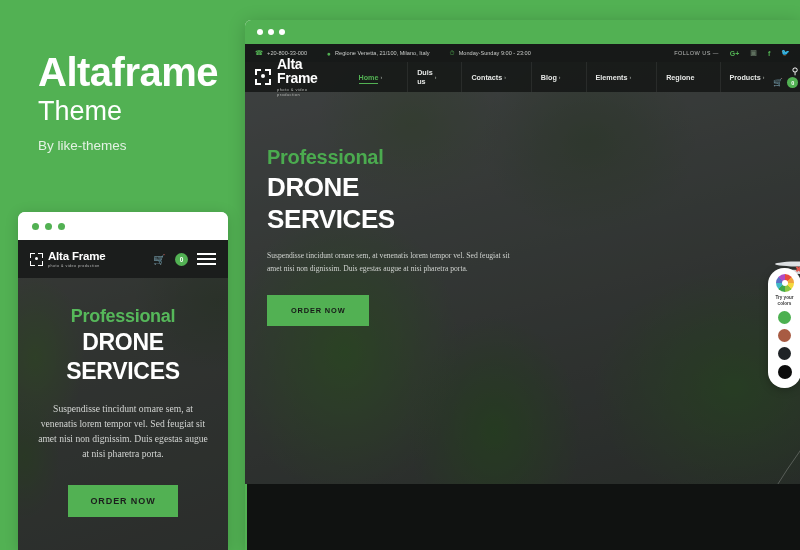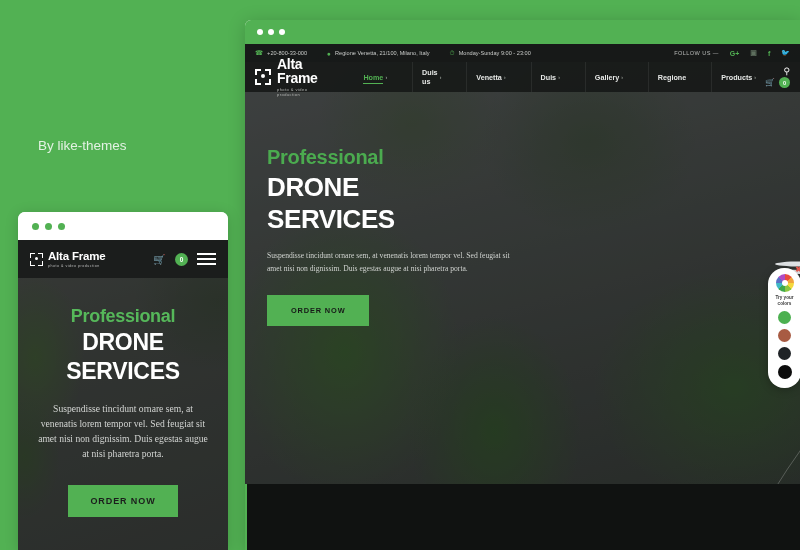--- a/index.html
+++ b/index.html
@@ -191,20 +191,22 @@
   .sw { width:13px; height:13px; border-radius:50%; margin-top:5px; }
   .sw.s1 { background:#4cb050; }
   .sw.s2 { background:#a85b43; }
   .sw.s3 { background:#1f2326; }
   .sw.s4 { background:#0c0c0c; width:14px; height:14px; }
 </style>
 </head>
 <body>
 
 <div class="promo">
+  <div class="promo-title">Altaframe</div>
+  <div class="promo-sub">Theme</div>
   <div class="promo-by">By like-themes</div>
 </div>
 
 <div class="mobile">
   <div class="mobile-bar">
     <span class="dot"></span>
     <span class="dot"></span>
     <span class="dot"></span>
   </div>
   <div class="mobile-screen">
@@ -304,29 +306,29 @@
       <div class="navlist">
         <span class="navitem active">
           <span>Home</span>
           <span class="car">›</span>
         </span>
         <span class="navitem">
           <span>Duis us</span>
           <span class="car">›</span>
         </span>
         <span class="navitem">
-          <span>Venetta</span>
-          <span class="car">›</span>
-        </span>
-        <span class="navitem">
-          <span>Duis</span>
-          <span class="car">›</span>
-        </span>
-        <span class="navitem">
-          <span>Gallery</span>
+          <span>Contacts</span>
+          <span class="car">›</span>
+        </span>
+        <span class="navitem">
+          <span>Blog</span>
+          <span class="car">›</span>
+        </span>
+        <span class="navitem">
+          <span>Elements</span>
           <span class="car">›</span>
         </span>
         <span class="navitem">
           <span>Regione</span>
         </span>
         <span class="navitem">
           <span>Products</span>
           <span class="car">›</span>
         </span>
       </div>

